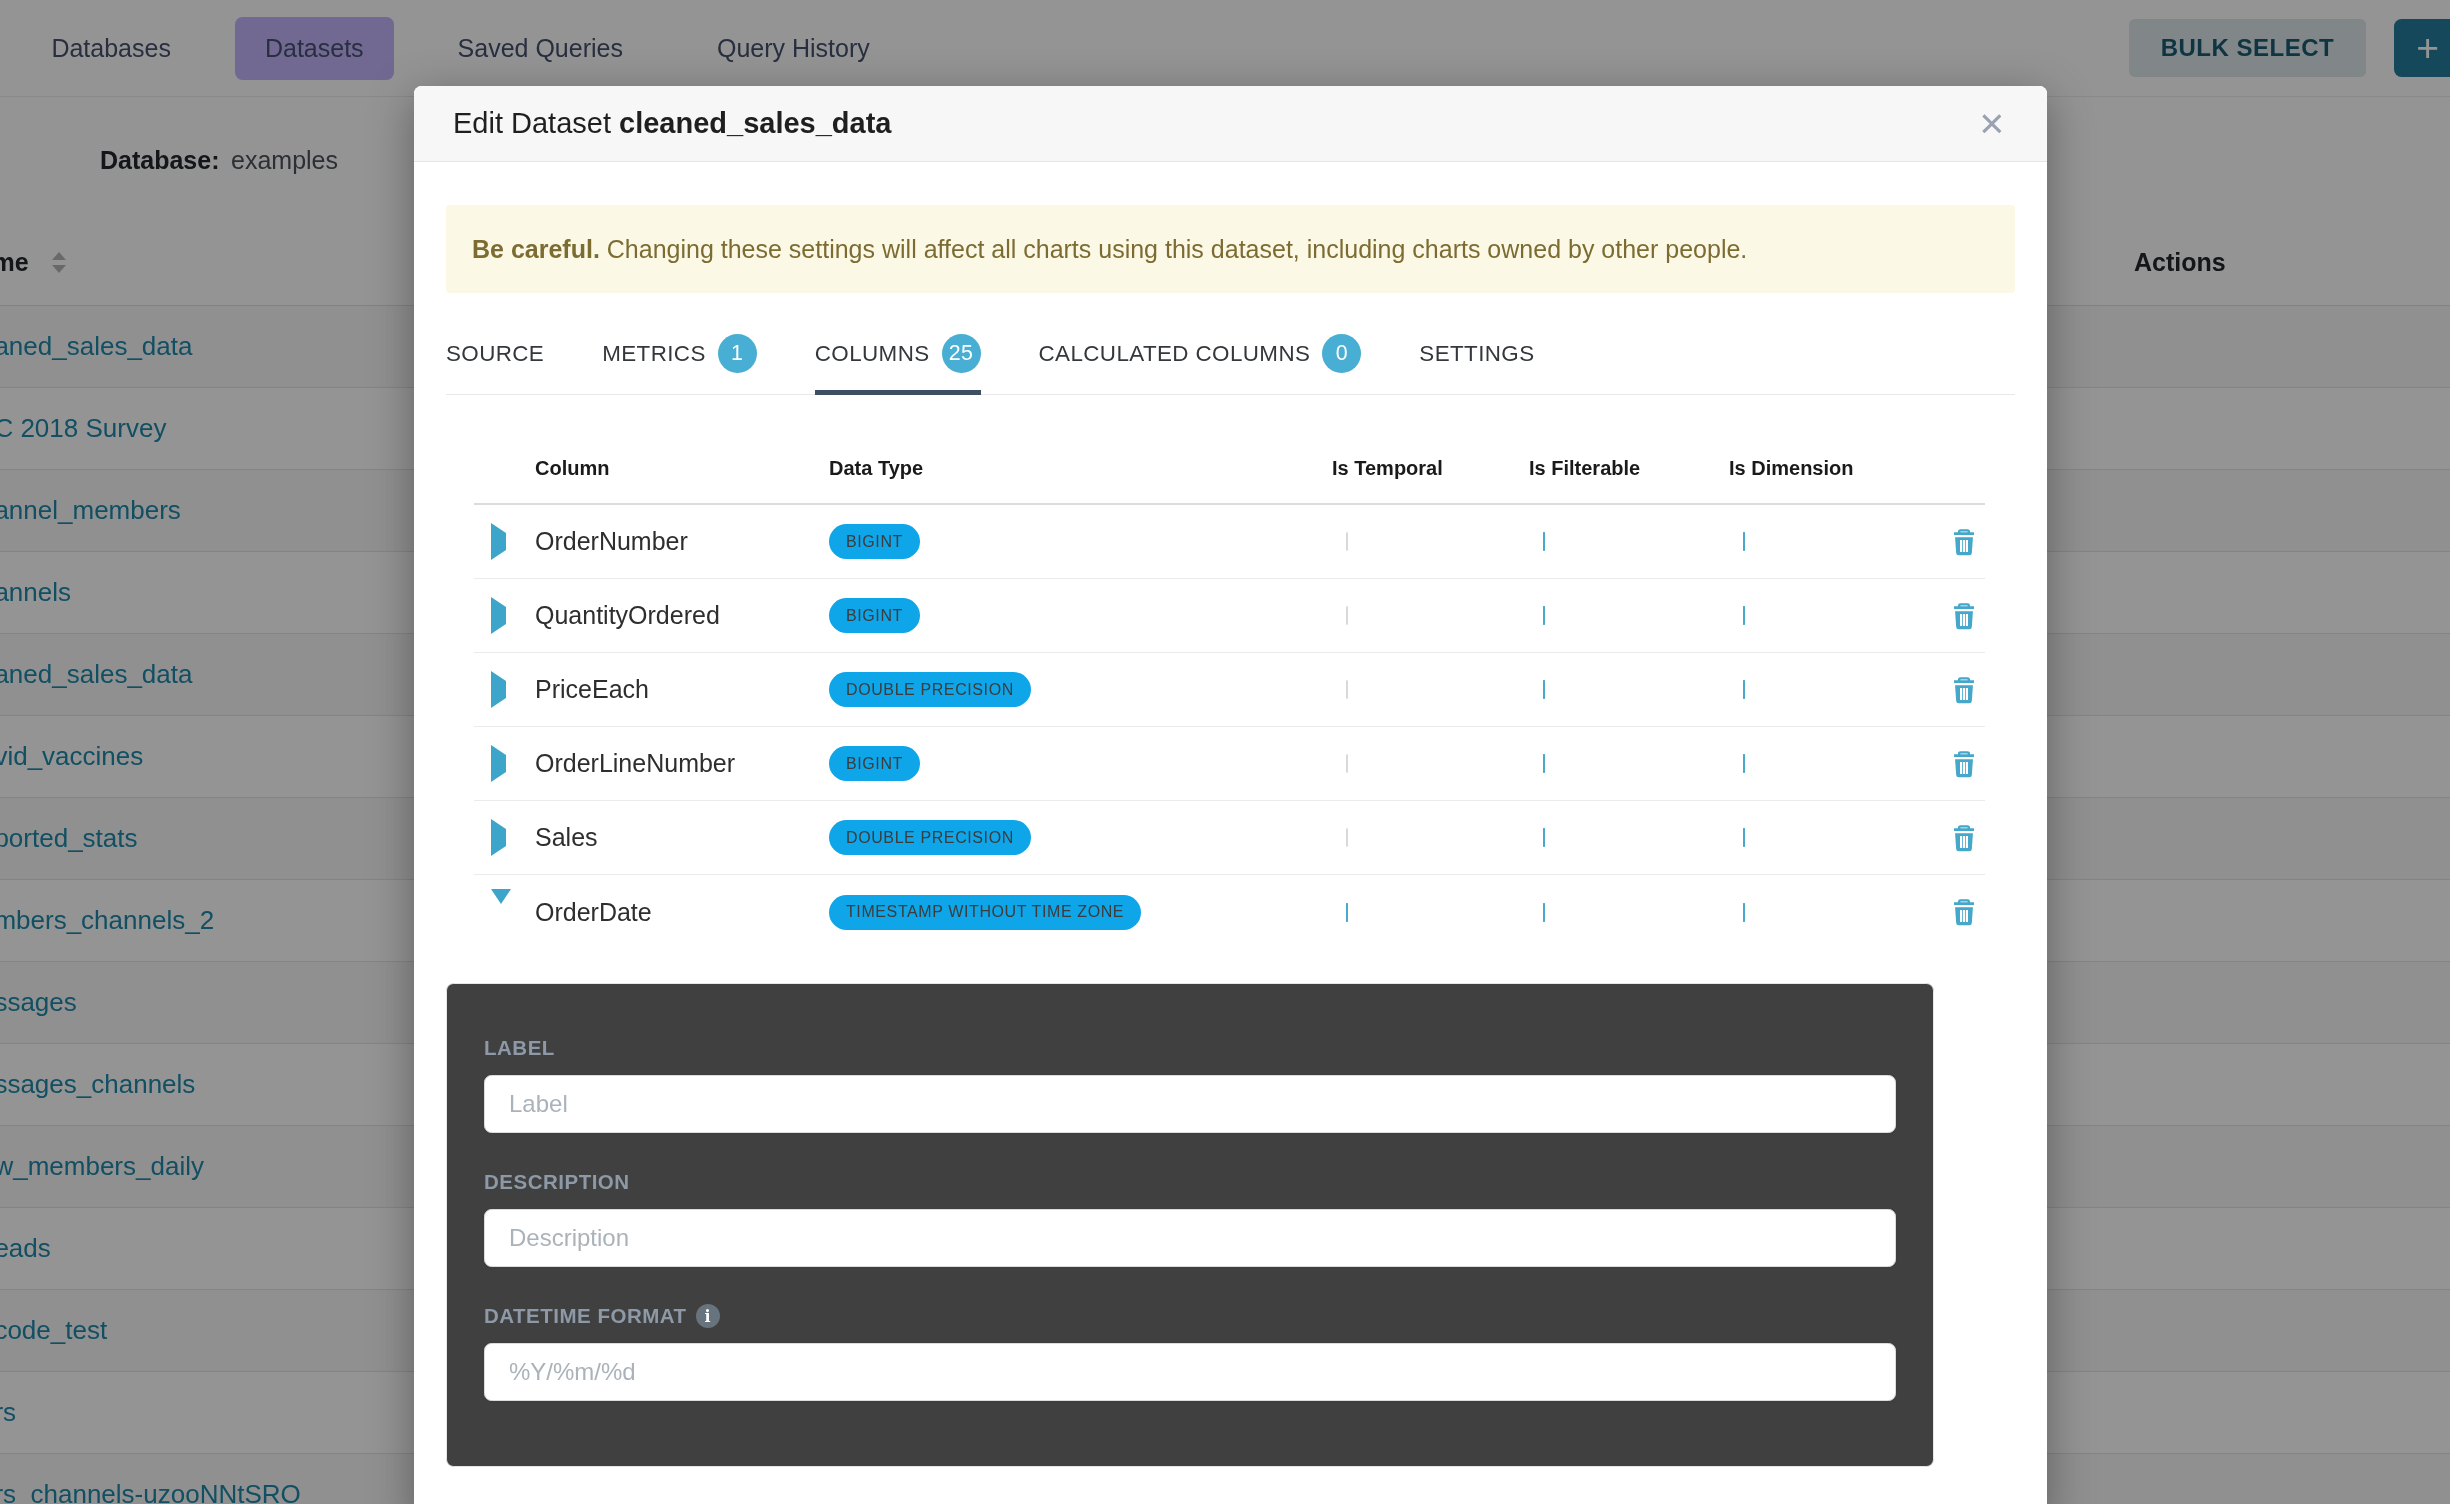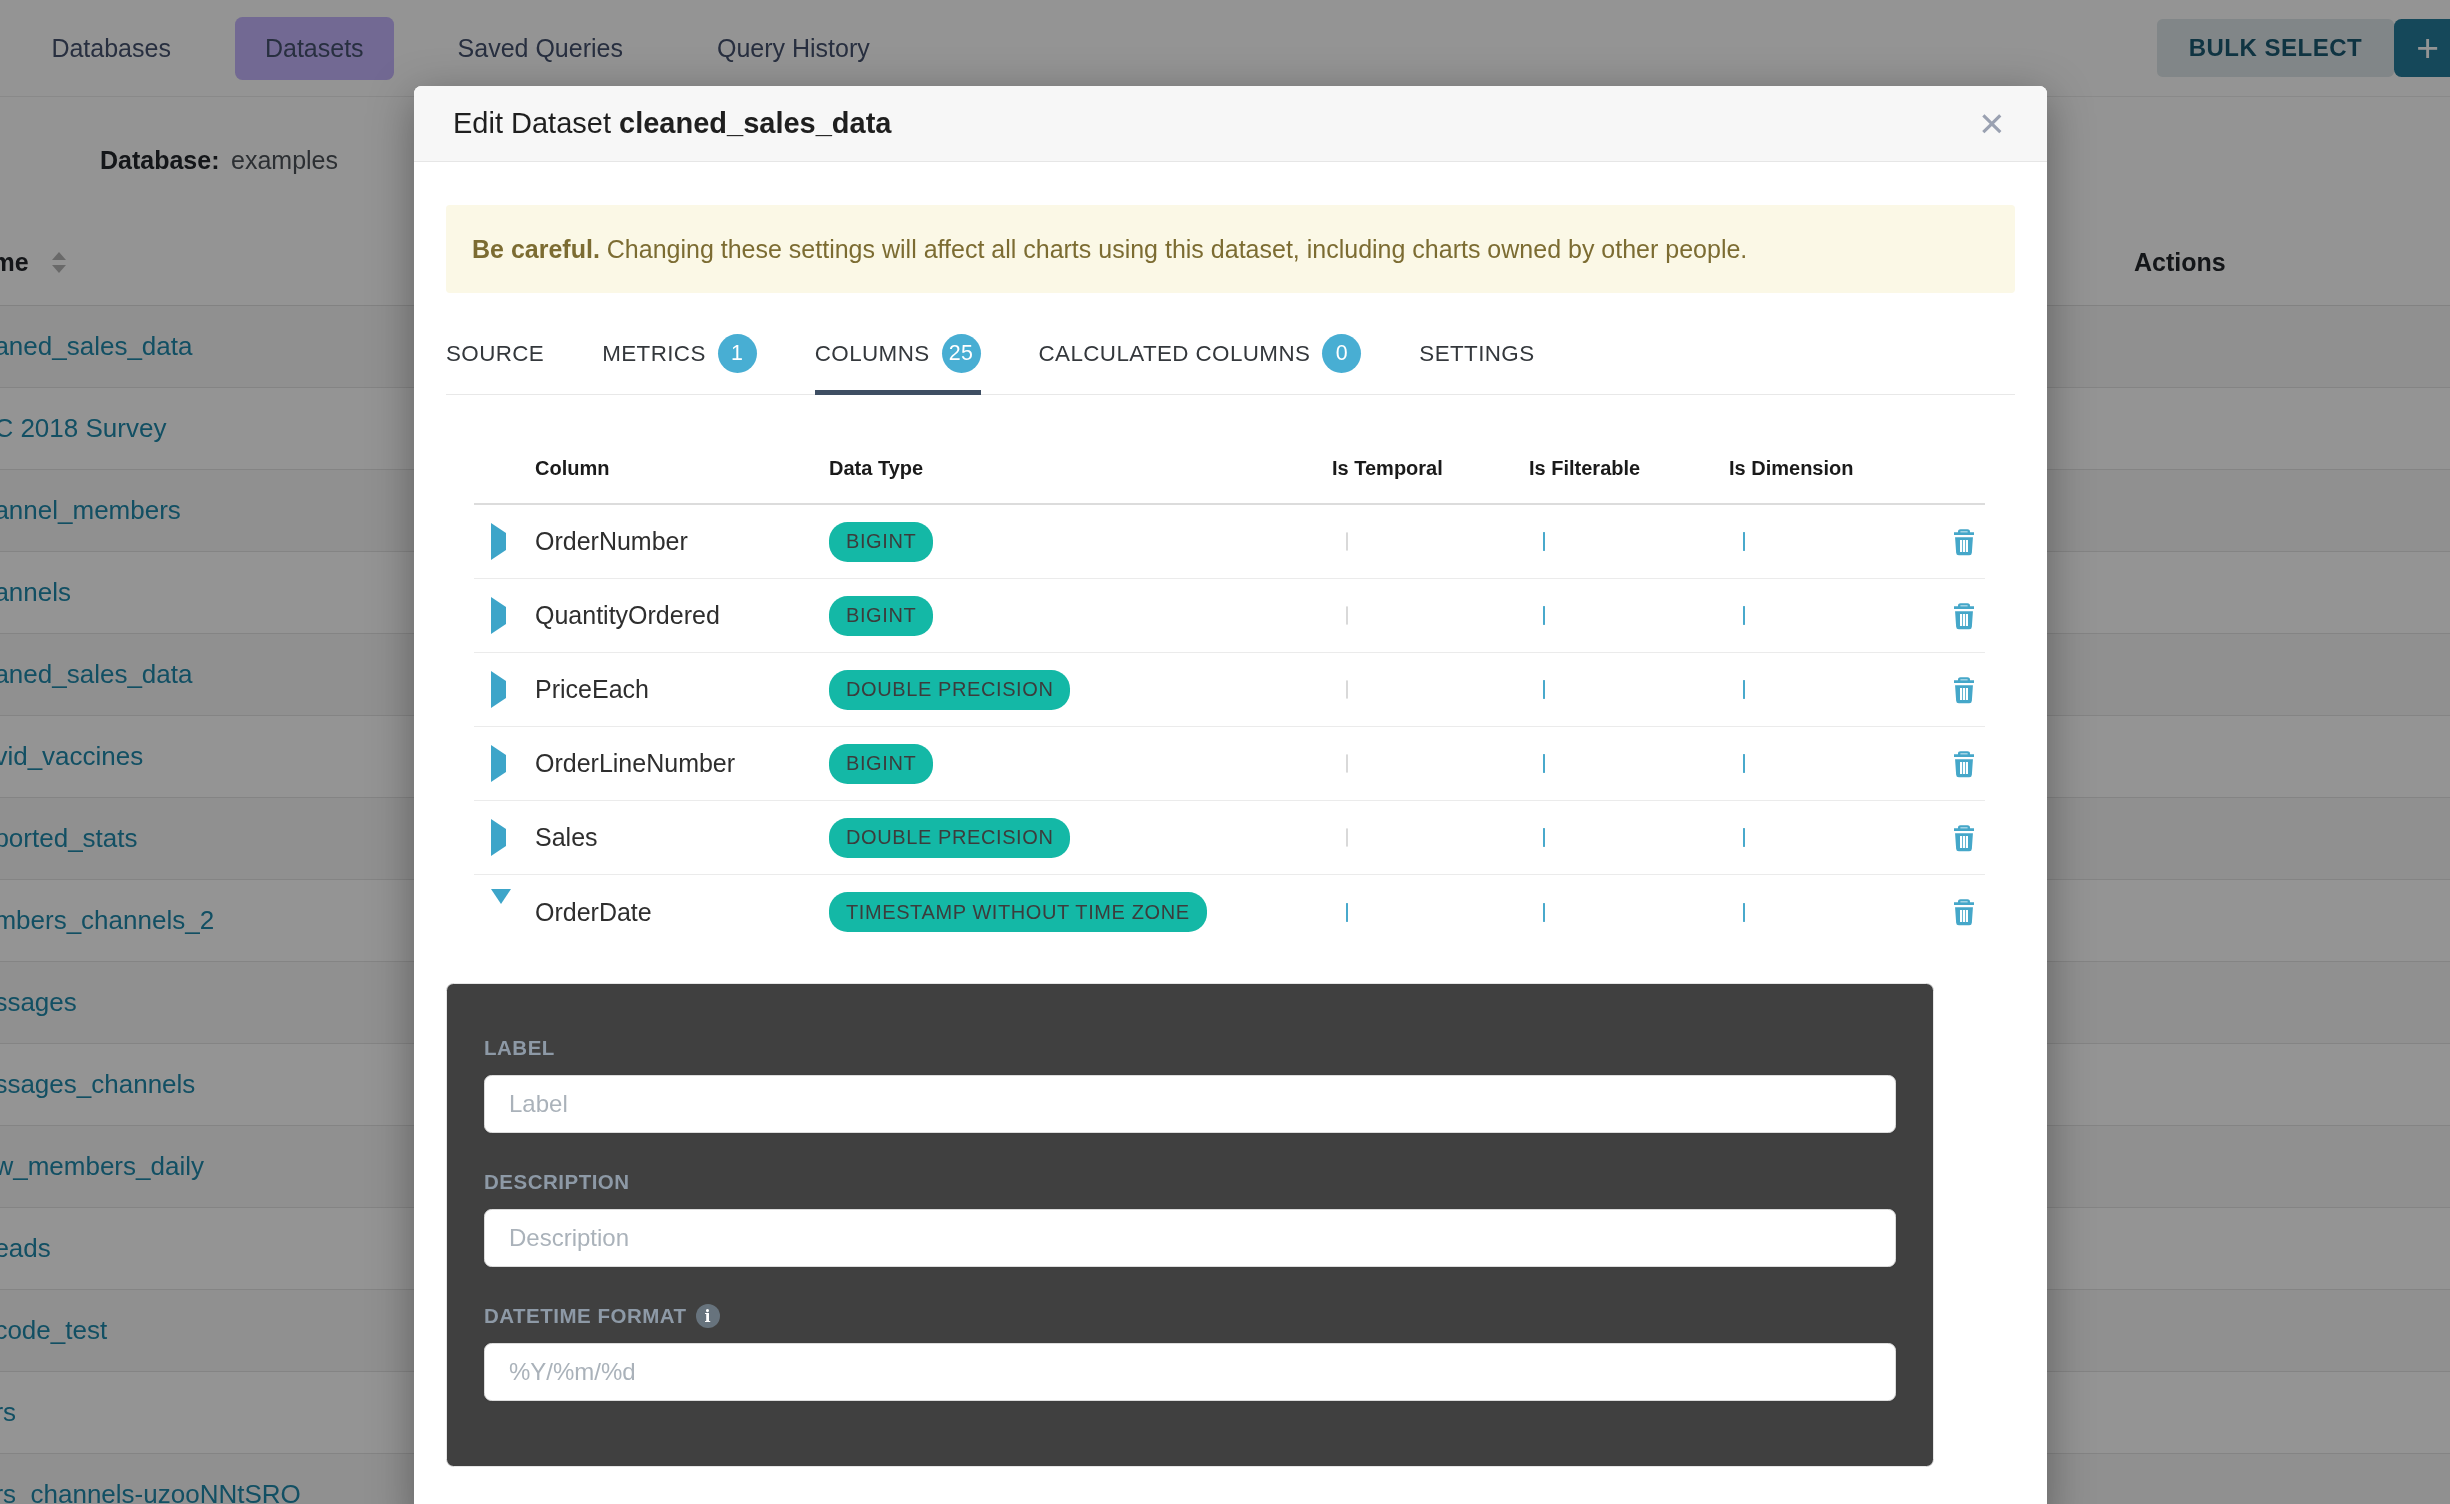--- a/index.html
+++ b/index.html
@@ -14,21 +14,21 @@
 
   .navbar {
     height:97px; display:flex; align-items:center; background:#fff;
     border-bottom:0.9px solid #ededed; padding-left:21.4px;
   }
   .nav-item {
     font-size:25px; color:#45526e; padding:17px 30px; border-radius:7.5px;
     margin-right:34px; white-space:nowrap; cursor:pointer;
   }
   .nav-item.active { background:#c4b5fd; }
-  .nav-right { margin-left:auto; display:flex; align-items:center; }
+  .nav-right { margin-left:auto; display:flex; align-items:center; gap:28px; }
   .bulk-select-btn {
     background:#dfe7ea; color:#1a5a73; font-weight:700; font-size:24px;
     letter-spacing:0.5px; border:none; border-radius:5.6px;
     padding:0 32px; height:58px; cursor:pointer;
   }
   .add-btn {
     width:67px; height:58px; background:#257d9b; color:#fff; border:none;
     border-radius:7.5px; font-size:39px; line-height:54px; cursor:pointer;
     margin-right:-11.2px; font-weight:400;
   }
@@ -107,22 +107,22 @@
   .ct-head { height:71px; border-bottom:2.8px solid #dcdcdc; }
   .ct-head span { font-size:20px; font-weight:700; color:#1a1a1a; }
   .ct-body-row { height:74px; border-bottom:0.9px solid #ebebeb; }
   .ct-body-row:last-of-type { border-bottom:none; }
 
   .caret-cell { padding-left:17px; }
   .caret-right { width:0;height:0;border-top:10.3px solid transparent;border-bottom:10.3px solid transparent;border-left:15px solid #3da5c9; cursor:pointer; }
   .caret-downb { width:0;height:0;border-left:10.3px solid transparent;border-right:10.3px solid transparent;border-top:15px solid #3da5c9; cursor:pointer; }
   .col-name { font-size:25px; color:#2e2e2e; }
   .pill {
-    display:inline-block; background:#14b8a6; border-radius:18.6px; padding:8.4px 17px;
-    font-size:20px; color:#3c3c3c; letter-spacing:0.6px; white-space:nowrap;text-align:right;
+    display:inline-block; background:#0ea5e9; border-radius:18.6px; padding:8.4px 17px;
+    font-size:16px; color:#3c3c3c; letter-spacing:0.6px; white-space:nowrap;text-align:right;
   }
   .cb-cell { padding-left:14px; }
   .checkbox {
     width:34px; height:34px; border-radius:6.5px; background:#fff;
     border:1.9px solid #d9d9d9; position:relative; cursor:pointer;
   }
   .checkbox.checked { background:#48a9cc; border-color:#48a9cc; }
   .checkbox.checked::after {
     content:""; position:absolute; left:7.5px; top:3.7px; width:13px; height:18.6px;
     border:solid #fff; border-width:0 3.7px 3.7px 0; transform:rotate(42deg);

